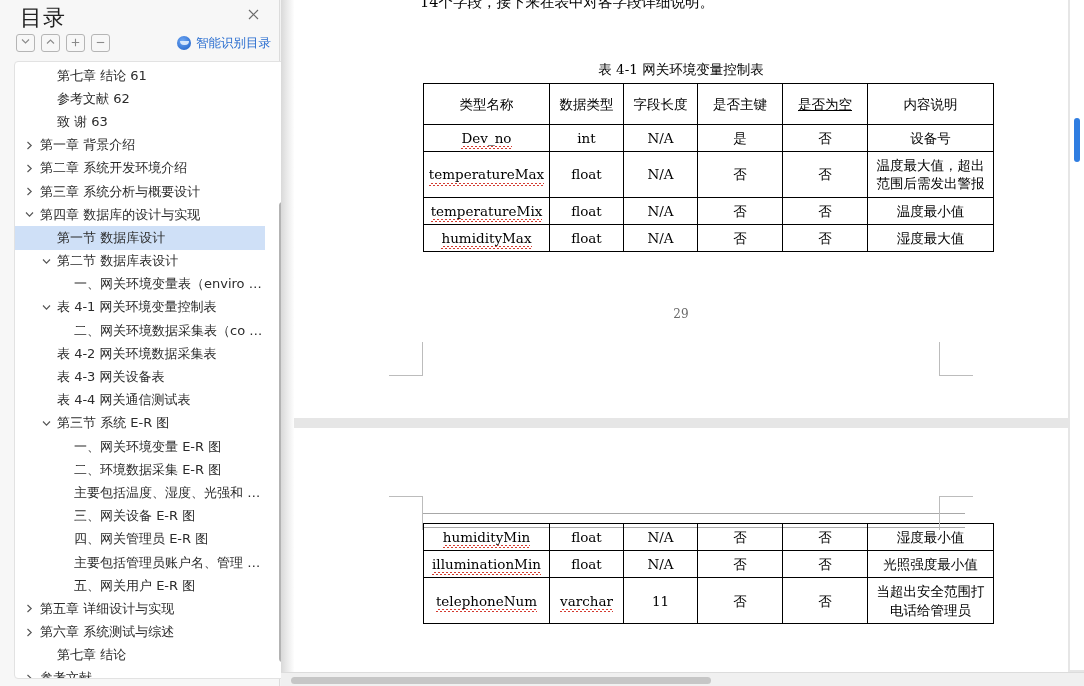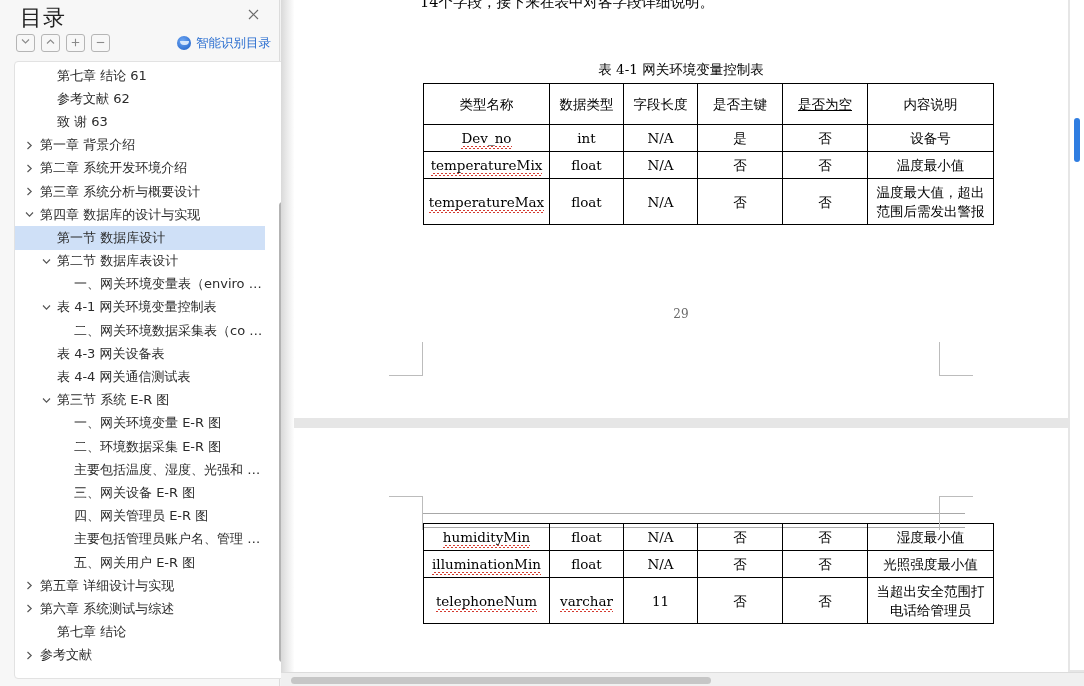--- a/index.html
+++ b/index.html
@@ -394,20 +394,24 @@
             <span class="toc-caret" style="margin-left: 25px;">
               <svg width="9" height="7" viewBox="0 0 9 7">
                 <path d="M1 1.5 L4.5 5.2 L8 1.5" stroke="#555" stroke-width="1.15" fill="none"></path>
               </svg>
             </span>
             <span class="toc-text" style="margin-left: 4px;">表 4-1 网关环境变量控制表</span>
           </div>
           <div class="toc-row">
             <span class="toc-caret" style="margin-left: 42px;"></span>
             <span class="toc-text" style="margin-left: 4px;">二、网关环境数据采集表（co …</span>
+          </div>
+          <div class="toc-row">
+            <span class="toc-caret" style="margin-left: 25px;"></span>
+            <span class="toc-text" style="margin-left: 4px;">表 4-2 网关环境数据采集表</span>
           </div>
           <div class="toc-row">
             <span class="toc-caret" style="margin-left: 25px;"></span>
             <span class="toc-text" style="margin-left: 4px;">表 4-3 网关设备表</span>
           </div>
           <div class="toc-row">
             <span class="toc-caret" style="margin-left: 25px;"></span>
             <span class="toc-text" style="margin-left: 4px;">表 4-4 网关通信测试表</span>
           </div>
           <div class="toc-row">
@@ -512,34 +516,42 @@
           <tbody id="t1-body">
               <tr>
                 <td><span class="spell-line">Dev_no</span></td>
                 <td><span>int</span></td>
                 <td><span>N/A</span></td>
                 <td><span>是</span></td>
                 <td><span>否</span></td>
                 <td><span>设备号</span></td>
               </tr>
               <tr>
+                <td><span class="spell-line">temperatureMax</span></td>
+                <td><span>float</span></td>
+                <td><span>N/A</span></td>
+                <td><span>否</span></td>
+                <td><span>否</span></td>
+                <td><span>温度最大值，超出范围后需发出警报</span></td>
+              </tr>
+              <tr>
                 <td><span class="spell-line">temperatureMix</span></td>
                 <td><span>float</span></td>
                 <td><span>N/A</span></td>
                 <td><span>否</span></td>
                 <td><span>否</span></td>
                 <td><span>温度最小值</span></td>
               </tr>
               <tr>
-                <td><span class="spell-line">temperatureMax</span></td>
+                <td><span class="spell-line">humidityMax</span></td>
                 <td><span>float</span></td>
                 <td><span>N/A</span></td>
                 <td><span>否</span></td>
                 <td><span>否</span></td>
-                <td><span>温度最大值，超出范围后需发出警报</span></td>
+                <td><span>湿度最大值</span></td>
               </tr>
             </tbody>
         </table>
 
         <div class="corner bl" style="left:95px; bottom:42px;">
             <i class="h"></i>
             <i class="v"></i>
           </div>
         <div class="corner br" style="right:95px; bottom:42px;">
             <i class="h"></i>

